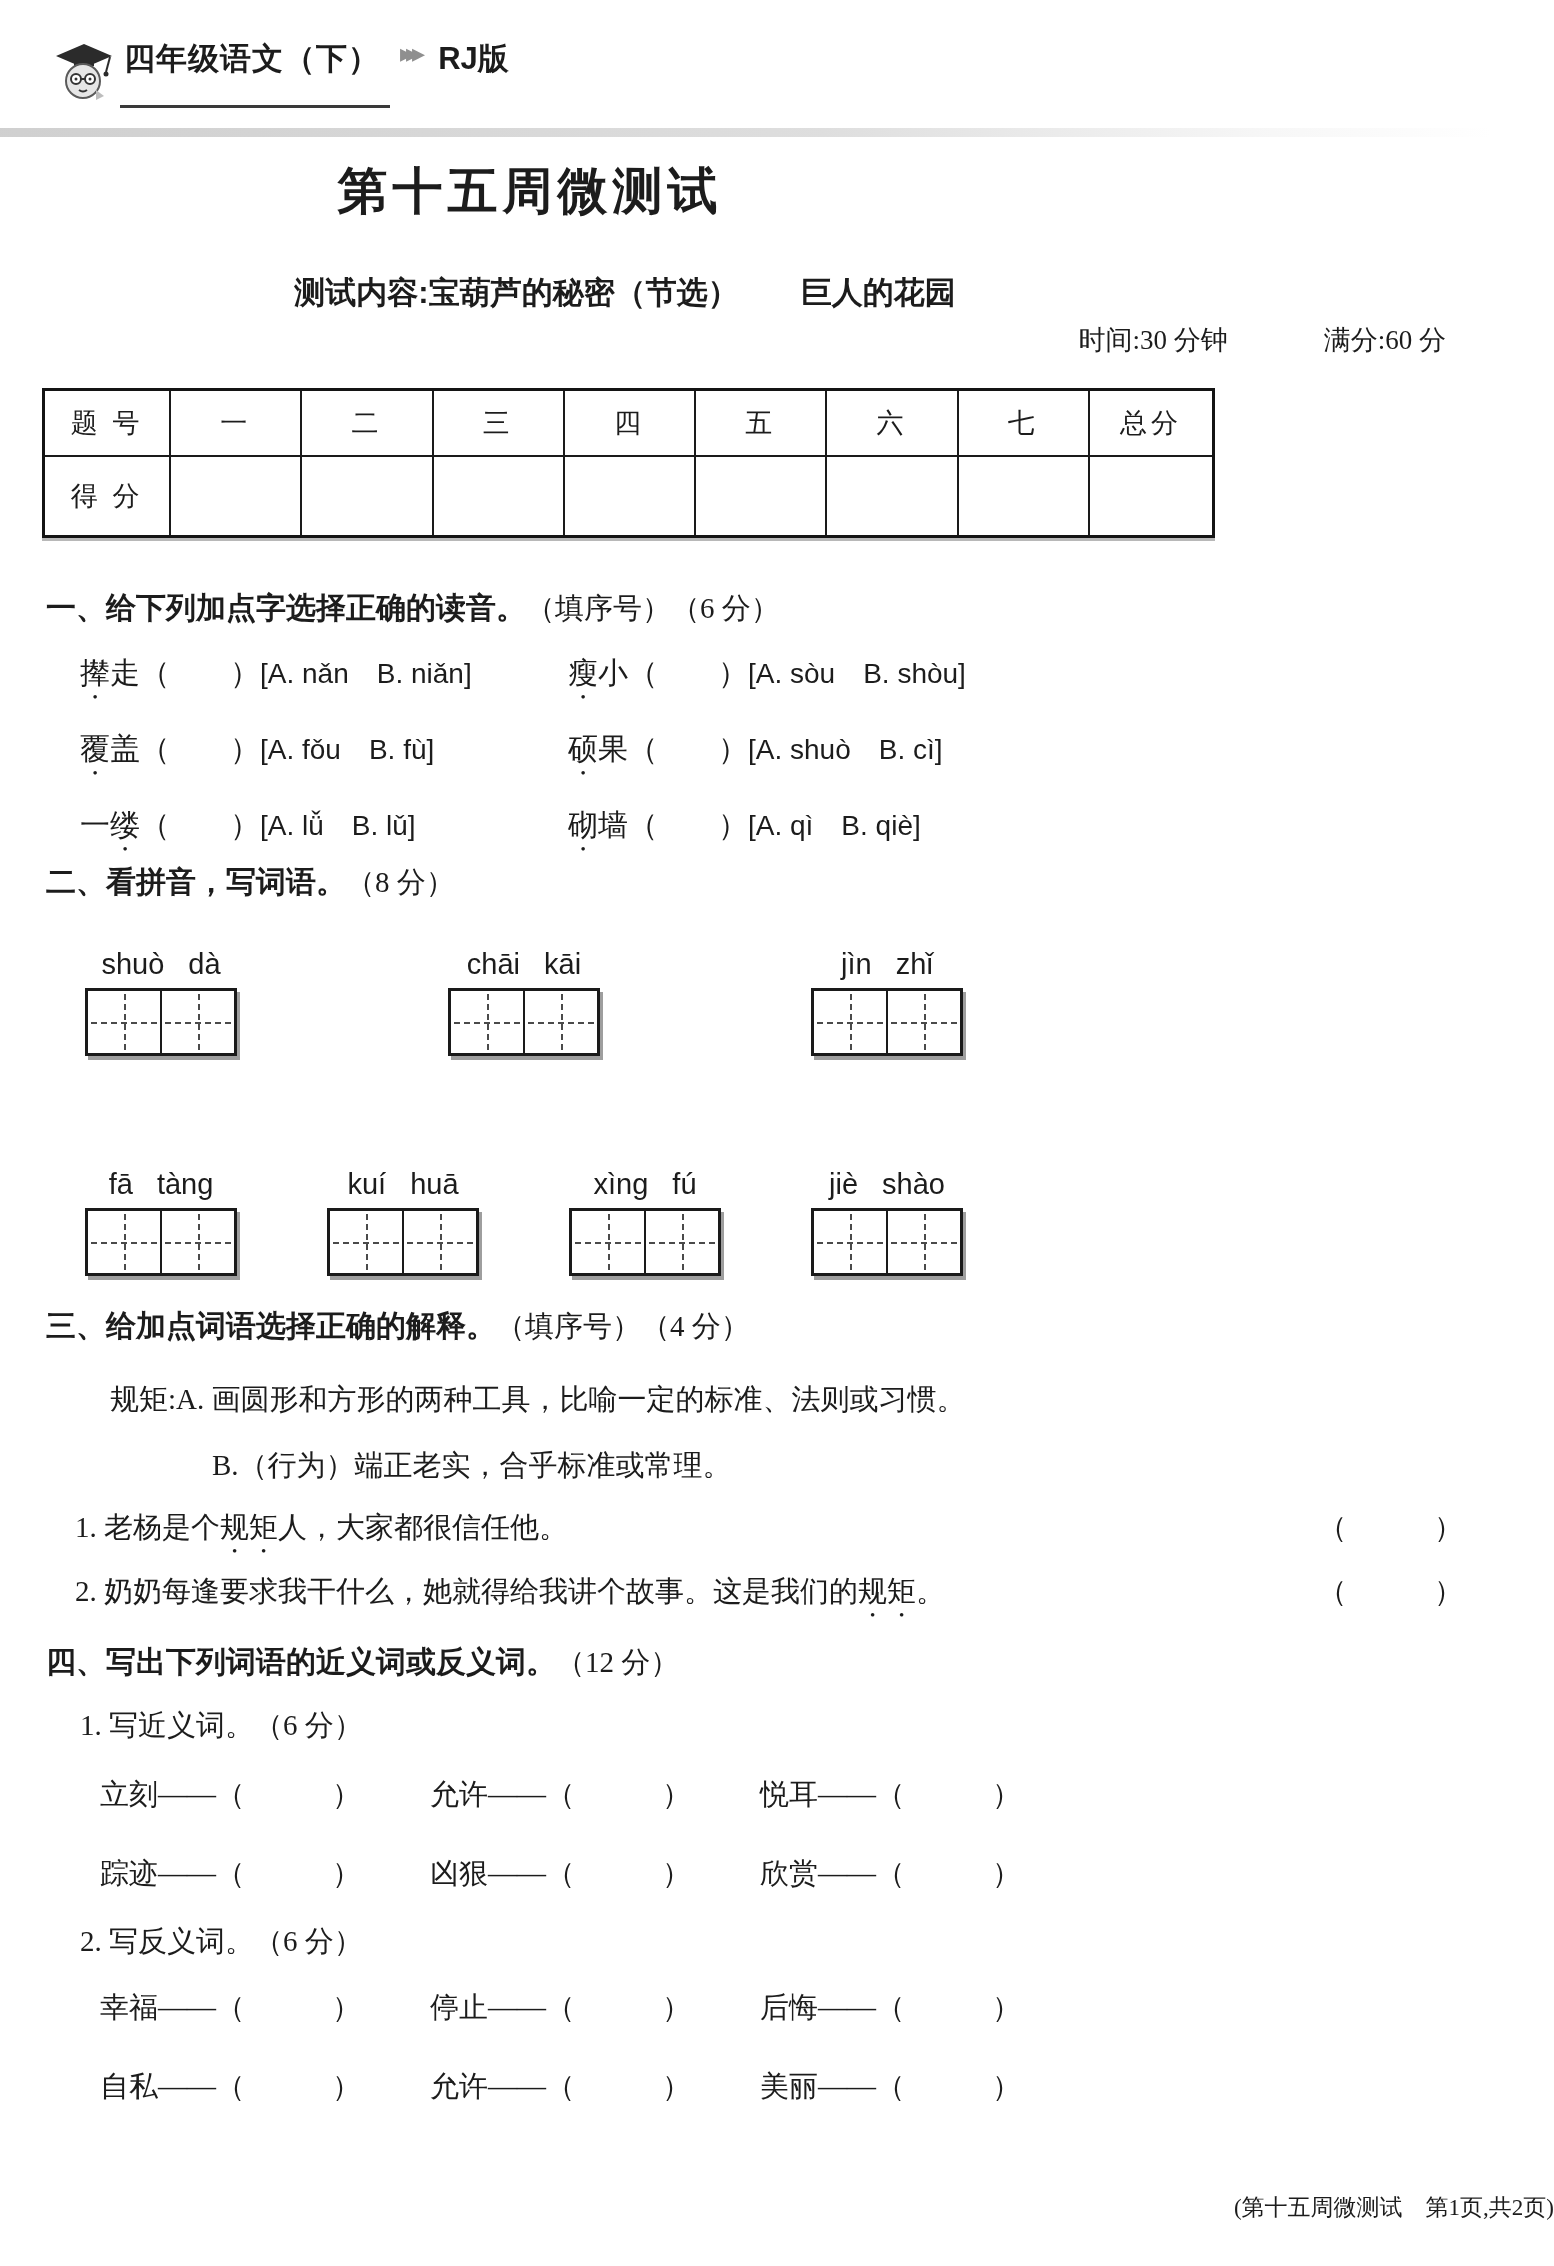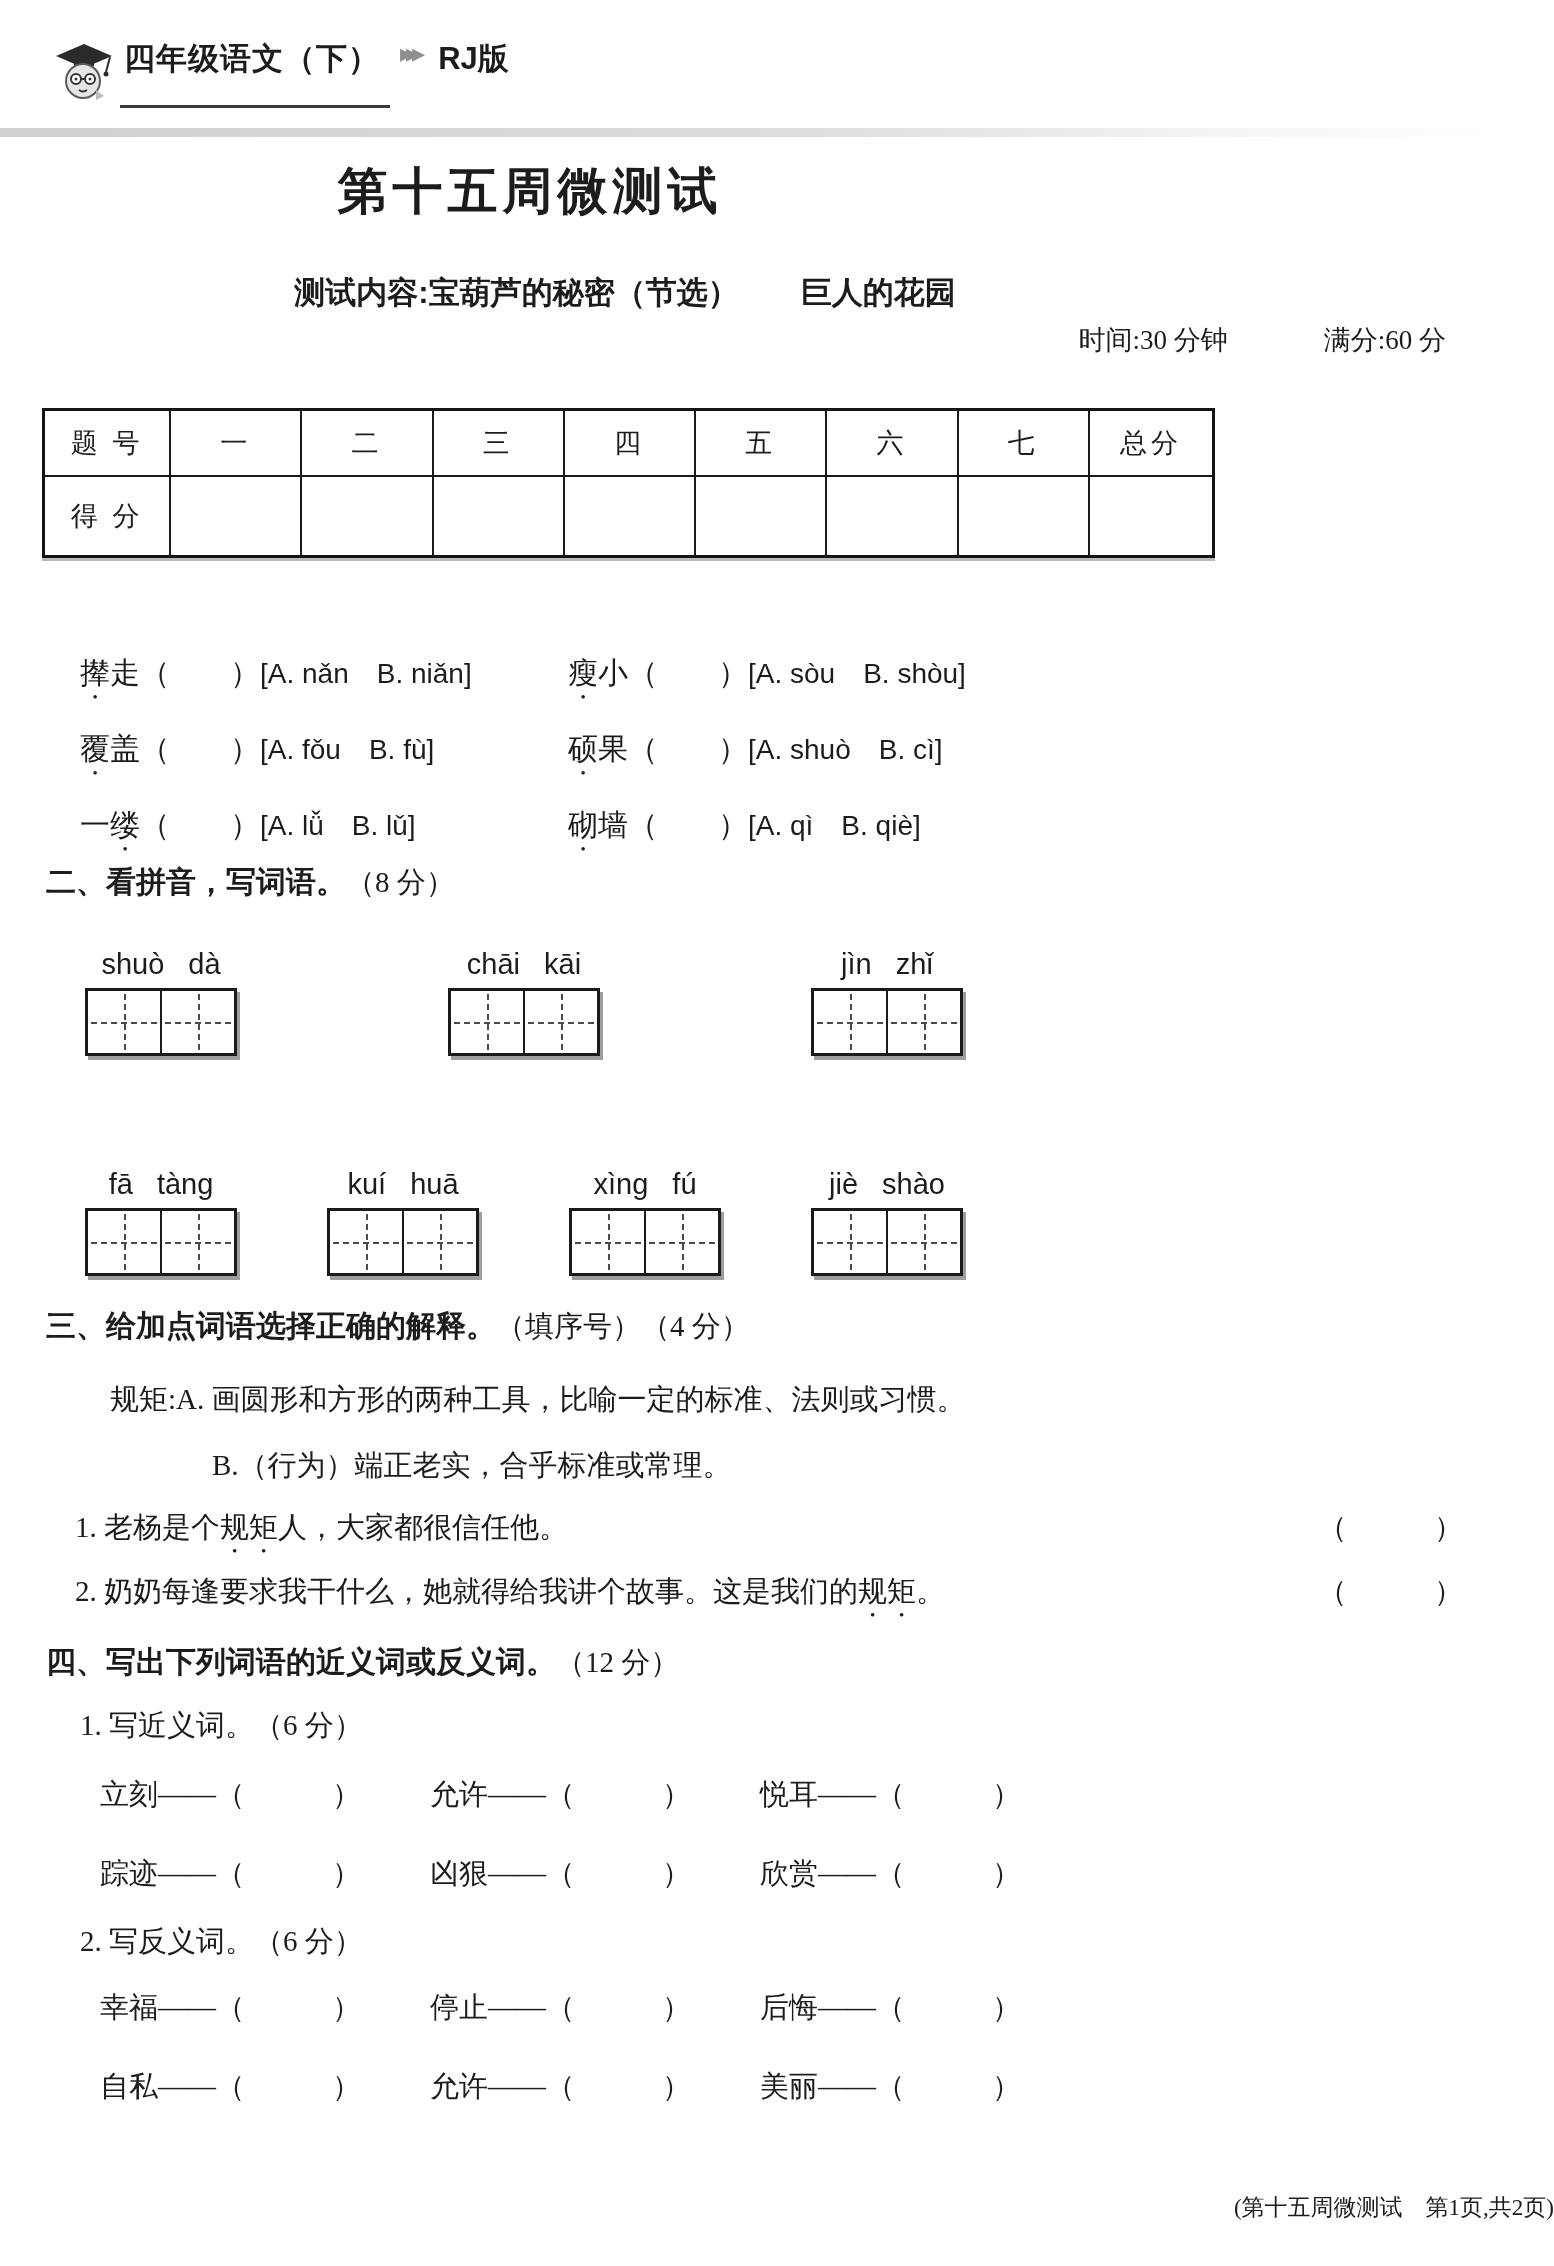--- a/index.html
+++ b/index.html
@@ -23,21 +23,21 @@
   
   .title{position:absolute;top:158px;left:530px;transform:translateX(-50%);
          font-size:50px;font-weight:bold;letter-spacing:5px;white-space:nowrap;}
   .subtitle{position:absolute;top:272px;left:625px;transform:translateX(-50%);
             font-family:"Liberation Sans","DejaVu Sans",sans-serif;font-weight:bold;
             font-size:31px;white-space:nowrap;}
   .meta{position:absolute;top:322px;right:108px;display:flex;gap:96px;
         font-size:27px;white-space:nowrap;}
 
   
-  table.score{position:absolute;top:408px;left:42px;width:1173px;
+  table.score{position:absolute;top:388px;left:42px;width:1173px;
               border-collapse:collapse;border:3px solid #141414;
               box-shadow:0 3px 0 rgba(0,0,0,.28);}
   table.score td{border:2px solid #1a1a1a;text-align:center;font-size:27px;
                  letter-spacing:4px;}
   table.score tr.r1 td{height:62px;}
   table.score tr.r2 td{height:76px;}
   table.score td.c0{width:122px;}
   table.score td.clast{width:120px;}
 
   
@@ -137,20 +137,23 @@
       <td></td>
       <td></td>
       <td></td>
       <td></td>
       <td></td>
       <td class="clast"></td>
     </tr>
   </tbody>
     </table>
 
+  <div class="sec-head" style="top:588px;">
+    <span class="main">一、给下列加点字选择正确的读音。</span><span class="suffix">（填序号）（6 分）</span>
+  </div>
   <div class="s1-grid">
     <div class="s1-item">
       <span class="word"><span></span><span class="em-dot">撵</span><span>走</span></span><span class="blank">（　　）</span><span class="opts">[A. nǎn　B. niǎn]</span>
     </div>
     <div class="s1-item">
       <span class="word"><span></span><span class="em-dot">瘦</span><span>小</span></span><span class="blank">（　　）</span><span class="opts">[A. sòu　B. shòu]</span>
     </div>
     <div class="s1-item">
       <span class="word"><span></span><span class="em-dot">覆</span><span>盖</span></span><span class="blank">（　　）</span><span class="opts">[A. fǒu　B. fù]</span>
     </div>

